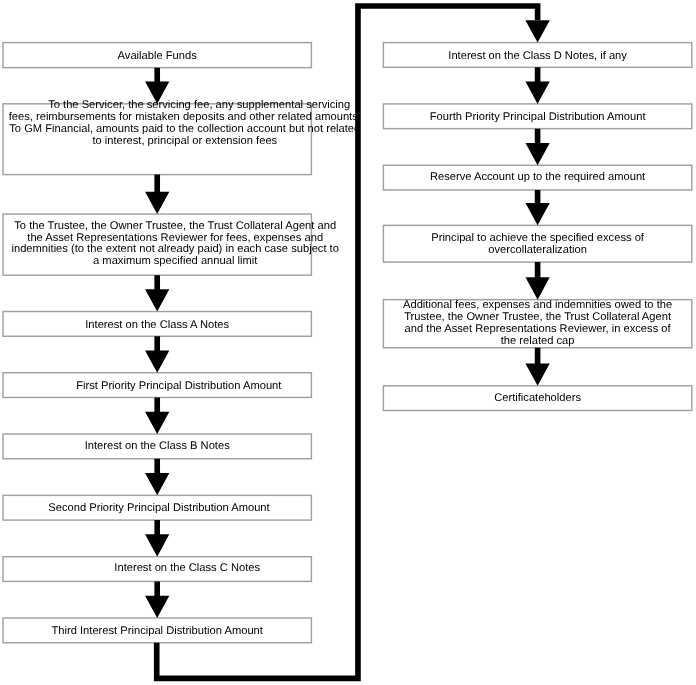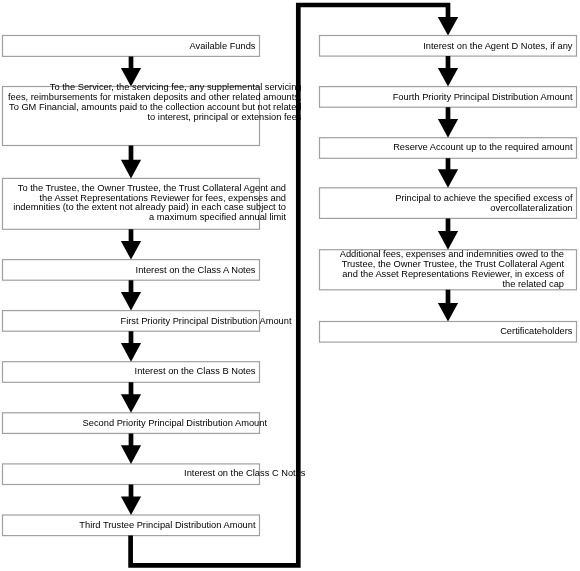--- a/index.html
+++ b/index.html
@@ -6,35 +6,35 @@
   html,body{margin:0;padding:0;background:#ffffff;}
   body{width:580px;height:571px;
        font-family:"Liberation Sans",sans-serif;color:#000000;}
   #canvas{position:relative;width:580px;height:571px;overflow:hidden;background:#ffffff;}
   svg.lines{position:absolute;left:0;top:0;width:580px;height:571px;}
   .boxline{fill:#ffffff;stroke:#a0a0a0;stroke-width:1.2;}
   .arrow{fill:#000000;}
   .connector{fill:none;stroke:#000000;stroke-width:4.7;
              stroke-linejoin:miter;stroke-linecap:butt;}
   .node{position:absolute;box-sizing:border-box;
-        font-size:9.3px;text-align:right;color:#000000;}
+        font-size:9.3px;text-align:center;color:#000000;}
   .txt{display:block;position:absolute;transform:translateZ(0);}
   .n-l1{left:2.5px;top:35.5px;width:257px;height:20.9px}
     .t-l1{top:5.645px;left:4px;right:4px;line-height:10.2px}
     .n-l2{left:2.5px;top:77px;width:303px;height:59px}
     .t-l2{top:4.545px;left:4px;right:4px;line-height:10.2px;text-indent:24px}
     .n-l3{left:2.5px;top:178.4px;width:287px;height:50.9px}
     .t-l3{top:5.16px;left:3.5px;right:3.5px;line-height:9.97px}
     .n-l4{left:2.5px;top:259.6px;width:257px;height:20.6px}
     .t-l4{top:4.945px;left:4px;right:4px;line-height:10.2px}
     .n-l5{left:2.5px;top:310.6px;width:293px;height:20.6px}
     .t-l5{top:5.045px;left:4px;right:4px;line-height:10.2px}
     .n-l6{left:2.5px;top:361.7px;width:257px;height:24px}
     .t-l6{top:4.745px;left:4px;right:4px;line-height:10.2px}
-    .n-l7{left:14px;top:412.8px;width:257px;height:18px}
+    .n-l7{left:4px;top:412.8px;width:257px;height:18px}
     .t-l7{top:5.045px;left:4px;right:4px;line-height:10.2px}
     .n-l8{left:2.5px;top:463.9px;width:307px;height:20.6px}
     .t-l8{top:4.145px;left:4px;right:4px;line-height:10.2px}
     .n-l9{left:2.5px;top:515px;width:257px;height:20.6px}
     .t-l9{top:5.245px;left:4px;right:4px;line-height:10.2px}
     .n-r1{left:319.5px;top:35.5px;width:257px;height:20.6px}
     .t-r1{top:5.645px;left:4px;right:4px;line-height:10.2px}
     .n-r2{left:319.5px;top:86.6px;width:257px;height:20.6px}
     .t-r2{top:5.345px;left:4px;right:4px;line-height:10.2px}
     .n-r3{left:319.5px;top:137.7px;width:257px;height:37px}
@@ -107,24 +107,24 @@
     <div class="node n-l6">
       <span class="txt t-l6">Interest on the Class B Notes</span>
     </div>
     <div class="node n-l7">
       <span class="txt t-l7">Second Priority Principal Distribution Amount</span>
     </div>
     <div class="node n-l8">
       <span class="txt t-l8">Interest on the Class C Notes</span>
     </div>
     <div class="node n-l9">
-      <span class="txt t-l9">Third Trustee Principal Distribution Amount</span>
+      <span class="txt t-l9">Third Interest Principal Distribution Amount</span>
     </div>
     <div class="node n-r1">
-      <span class="txt t-r1">Interest on the Agent D Notes, if any</span>
+      <span class="txt t-r1">Interest on the Class D Notes, if any</span>
     </div>
     <div class="node n-r2">
       <span class="txt t-r2">Fourth Priority Principal Distribution Amount</span>
     </div>
     <div class="node n-r3">
       <span class="txt t-r3">Reserve Account up to the required amount</span>
     </div>
     <div class="node n-r4">
       <span class="txt t-r4">Principal to achieve the specified excess of overcollateralization</span>
     </div>

